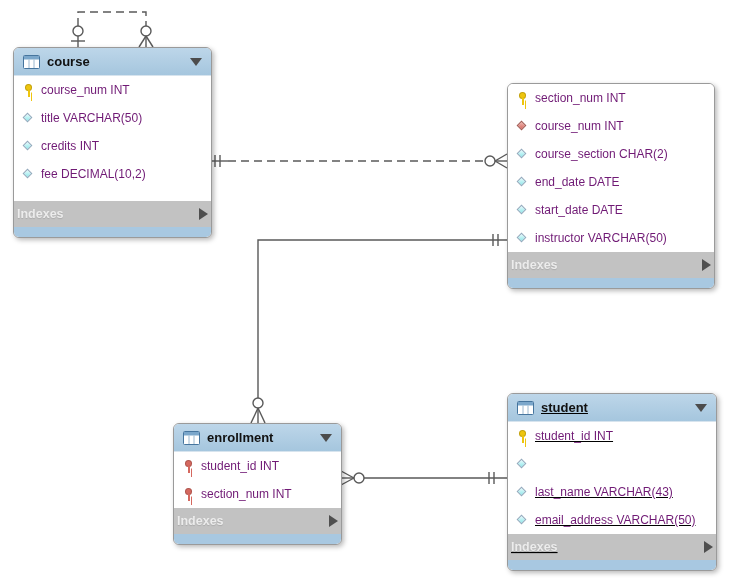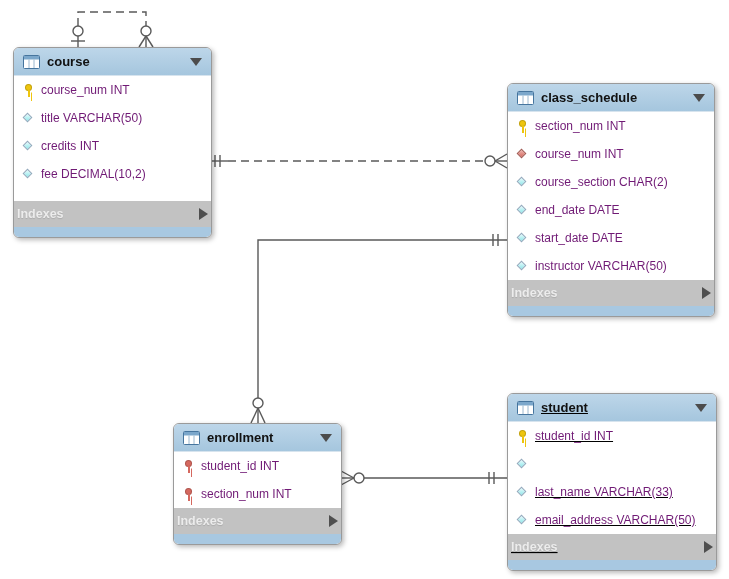--- a/index.html
+++ b/index.html
@@ -163,32 +163,20 @@
       </div>
     </div>
     <div class="t-footer">
       <span>Indexes</span>
       <span class="f-arrow"></span>
     </div>
     <div class="t-strip"></div>
   </div>
 
   <div class="table" style="left:507px;top:83px;width:206px;">
-    <div class="t-header">
-      <span class="t-icon">
-        <svg width="17" height="14" viewBox="0 0 17 14">
-            <rect x="0.5" y="0.5" width="16" height="13" rx="1" fill="#ffffff" stroke="#46759e"></rect>
-            <rect x="1" y="1" width="15" height="3.5" fill="#7ba7cb"></rect>
-            <line x1="6" y1="4.5" x2="6" y2="13" stroke="#9cb8cf"></line>
-            <line x1="11" y1="4.5" x2="11" y2="13" stroke="#9cb8cf"></line>
-          </svg>
-      </span>
-      <span class="t-title">class_schedule</span>
-      <span class="t-collapse"></span>
-    </div>
     <div class="t-body">
       <div class="t-row">
         <span class="col-icon" data-icon="key-yellow"></span>
         <span>section_num INT</span>
       </div>
       <div class="t-row">
         <span class="col-icon" data-icon="diamond-red"></span>
         <span>course_num INT</span>
       </div>
       <div class="t-row">
@@ -261,21 +249,21 @@
     <div class="t-body">
       <div class="t-row">
         <span class="col-icon" data-icon="key-yellow"></span>
         <span>student_id INT</span>
       </div>
       <div class="t-row">
         <span class="col-icon" data-icon="diamond-cyan"></span>
       </div>
       <div class="t-row">
         <span class="col-icon" data-icon="diamond-cyan"></span>
-        <span>last_name VARCHAR(33)</span>
+        <span>last_name VARCHAR(43)</span>
       </div>
       <div class="t-row">
         <span class="col-icon" data-icon="diamond-cyan"></span>
         <span>email_address VARCHAR(50)</span>
       </div>
     </div>
     <div class="t-footer">
       <span>Indexes</span>
       <span class="f-arrow"></span>
     </div>

